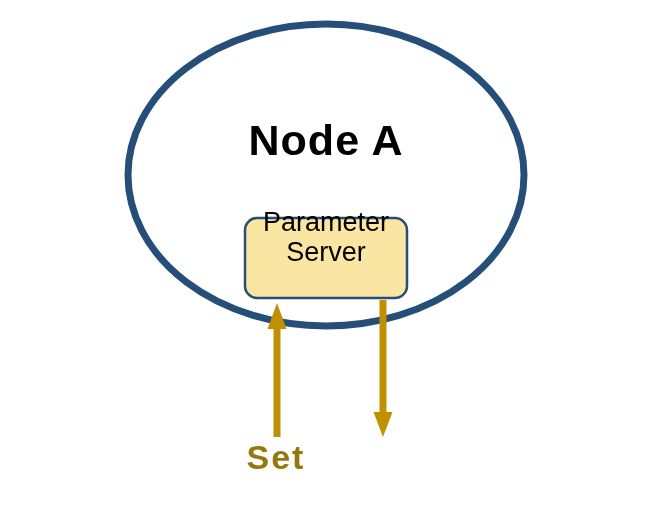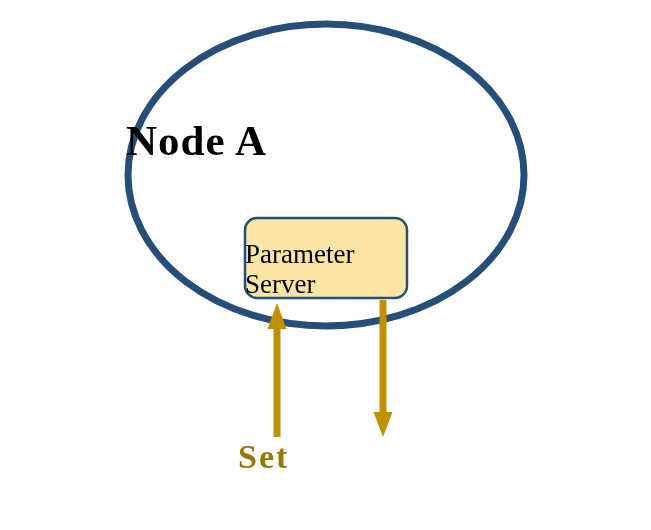--- a/index.html
+++ b/index.html
@@ -36,53 +36,53 @@
     stroke: var(--arrow, #bf9000);
     stroke-width: 7;
     fill: none;
   }
   .arrow-head {
     fill: var(--arrow, #bf9000);
     stroke: none;
   }
   .txt {
     position: absolute;
+    text-align: center;
     color: #000;
     white-space: nowrap;
-    font-family: Liberation Serif, serif;
   }
   .node-title {
     left: 126px;
     top: 119px;
     width: 400px;
     font-size: 43px;
     line-height: 43px;
     font-weight: bold;
     letter-spacing: 1px;
     color: var(--title_text, #000000);
   }
   .box-label {
     left: 245px;
-    top: 240px;
+    top: 208px;
     width: 162px;
     font-size: 27px;
     line-height: 29.5px;
     font-weight: normal;
     color: #000000;
   }
   .flow-label {
     top: 440px;
     width: 100px;
     font-size: 34px;
     line-height: 34px;
     font-weight: bold;
     letter-spacing: 2px;
     color: var(--label_text, #96780a);
   }
-  .set-label { left: 238px; }
+  .set-label { left: 226px; }
   .get-label { left: 339px; }
 </style>
 </head>
 <body>
 
 <div class="canvas">
 
   <svg class="diagram-svg" viewBox="0 0 651 530" xmlns="http://www.w3.org/2000/svg">
 
     <ellipse class="node-ellipse" cx="326" cy="175" rx="198" ry="151"></ellipse>

